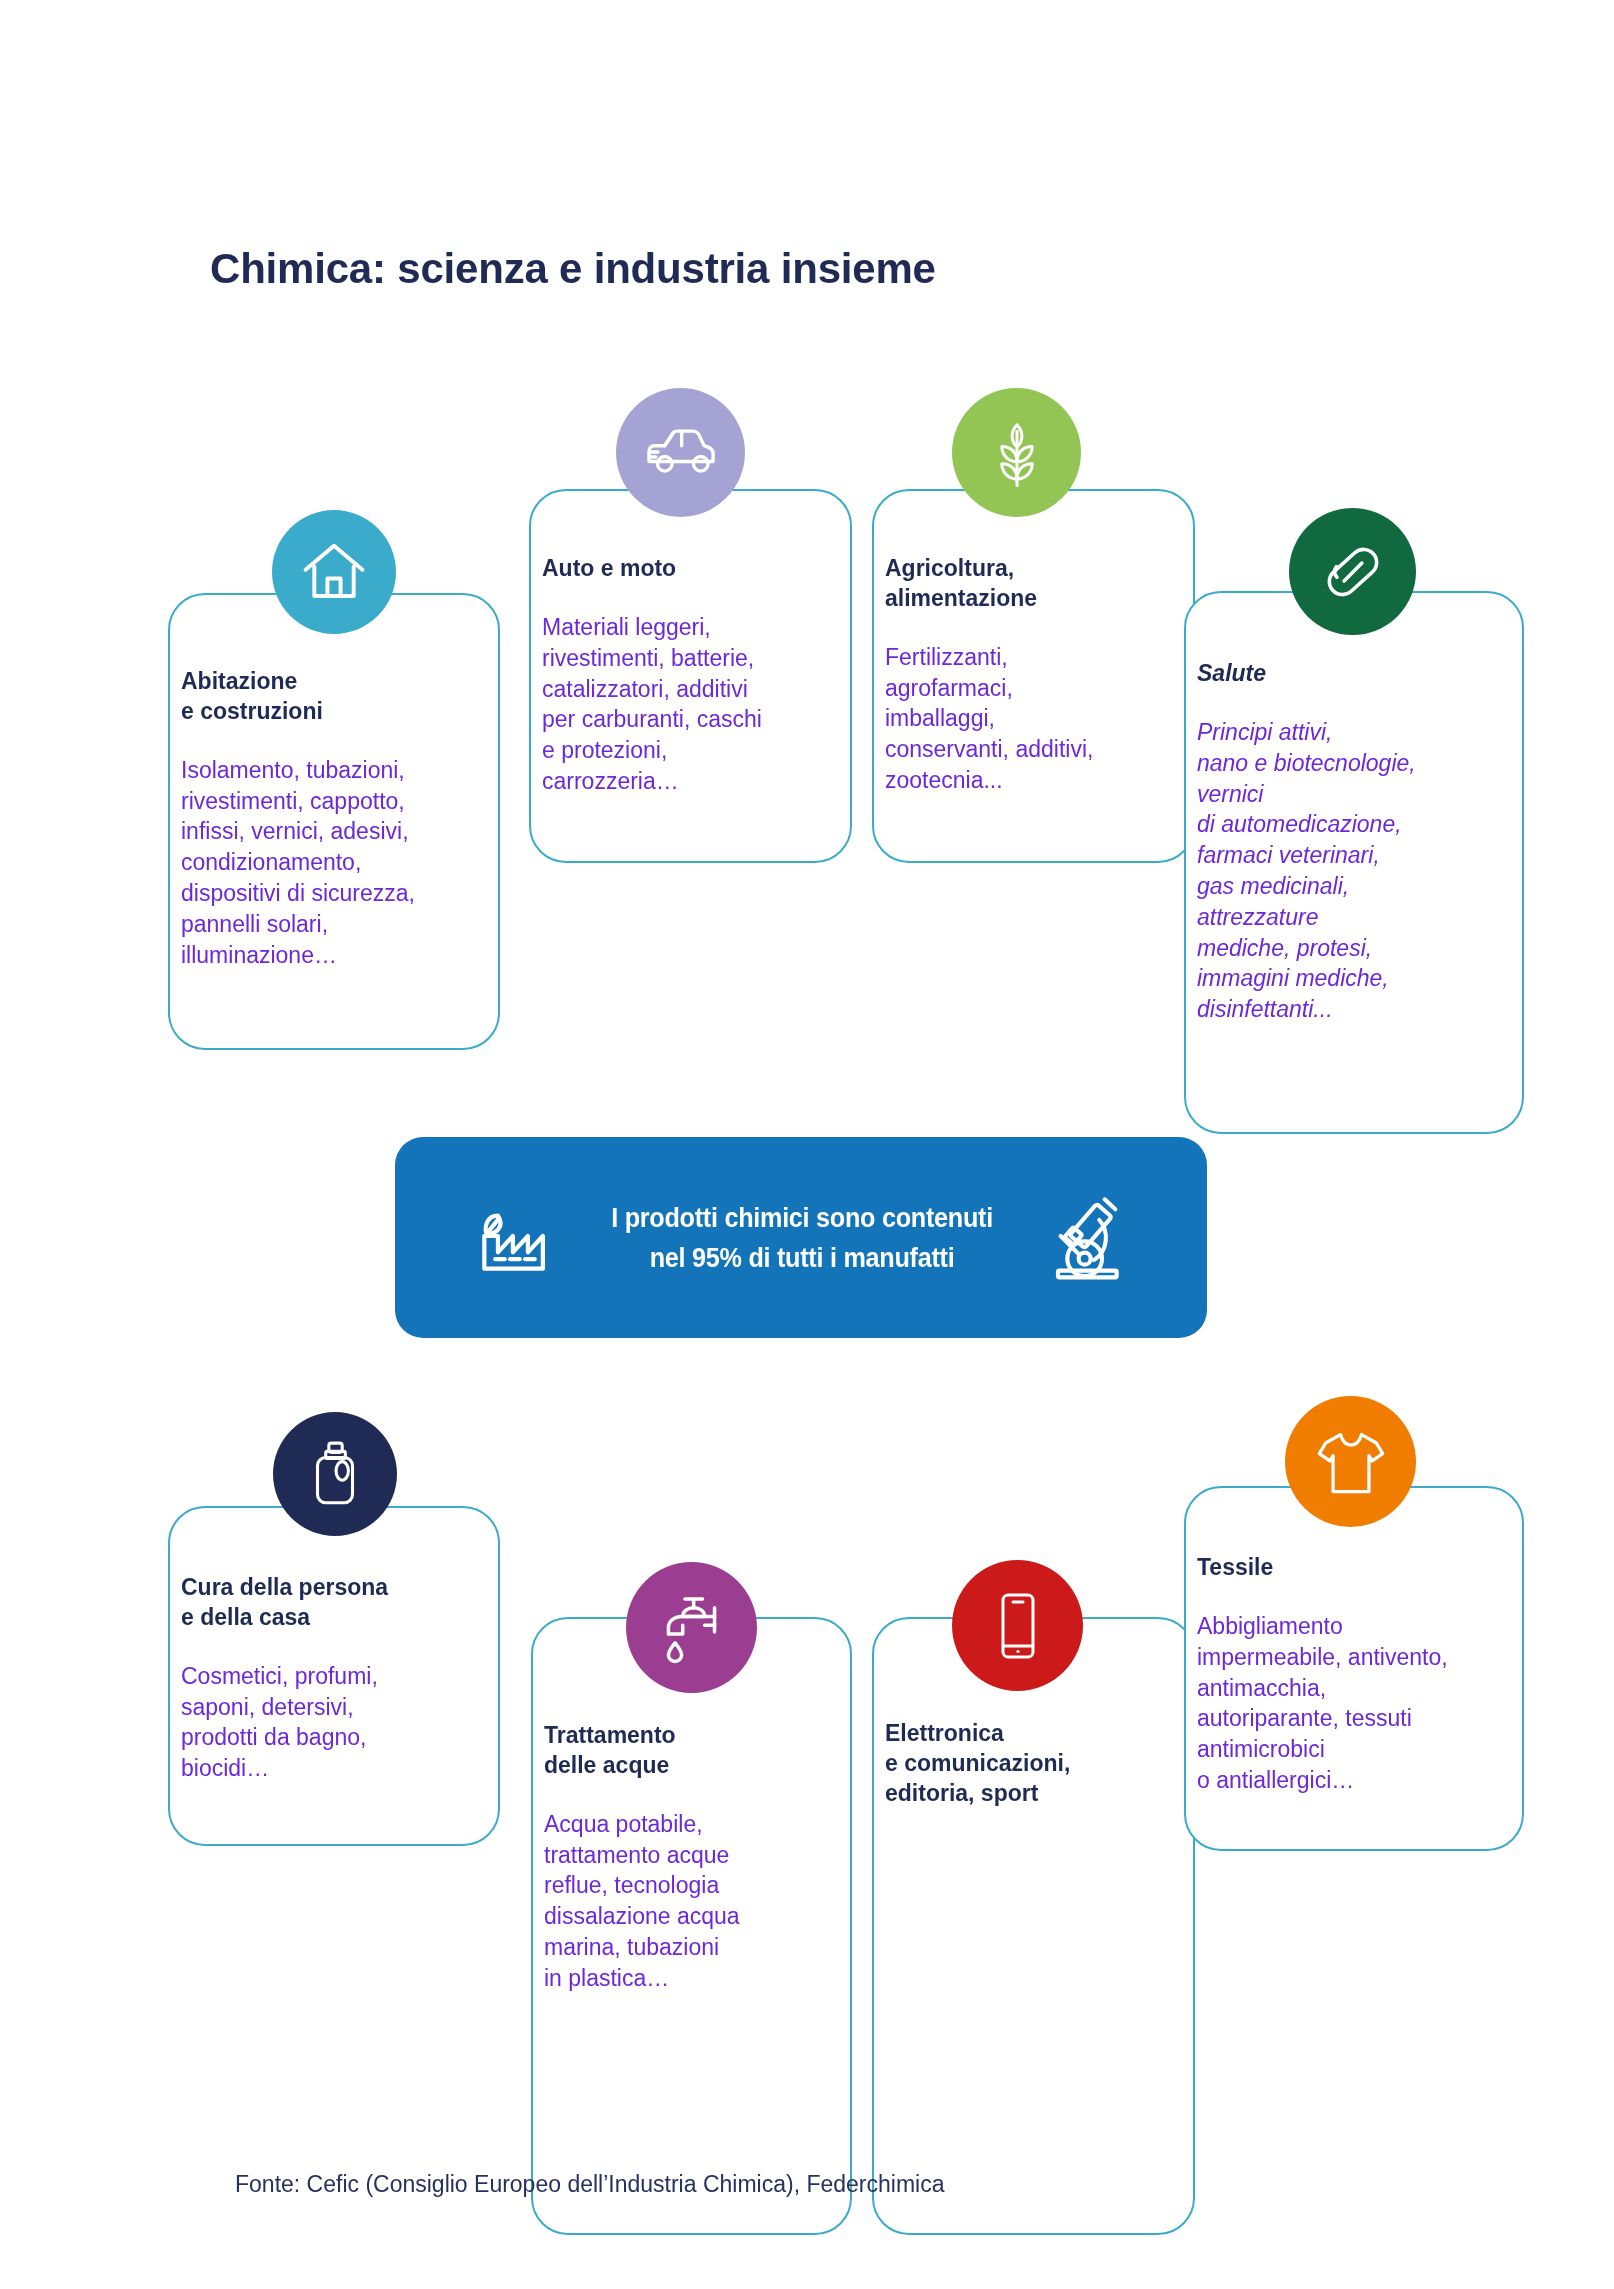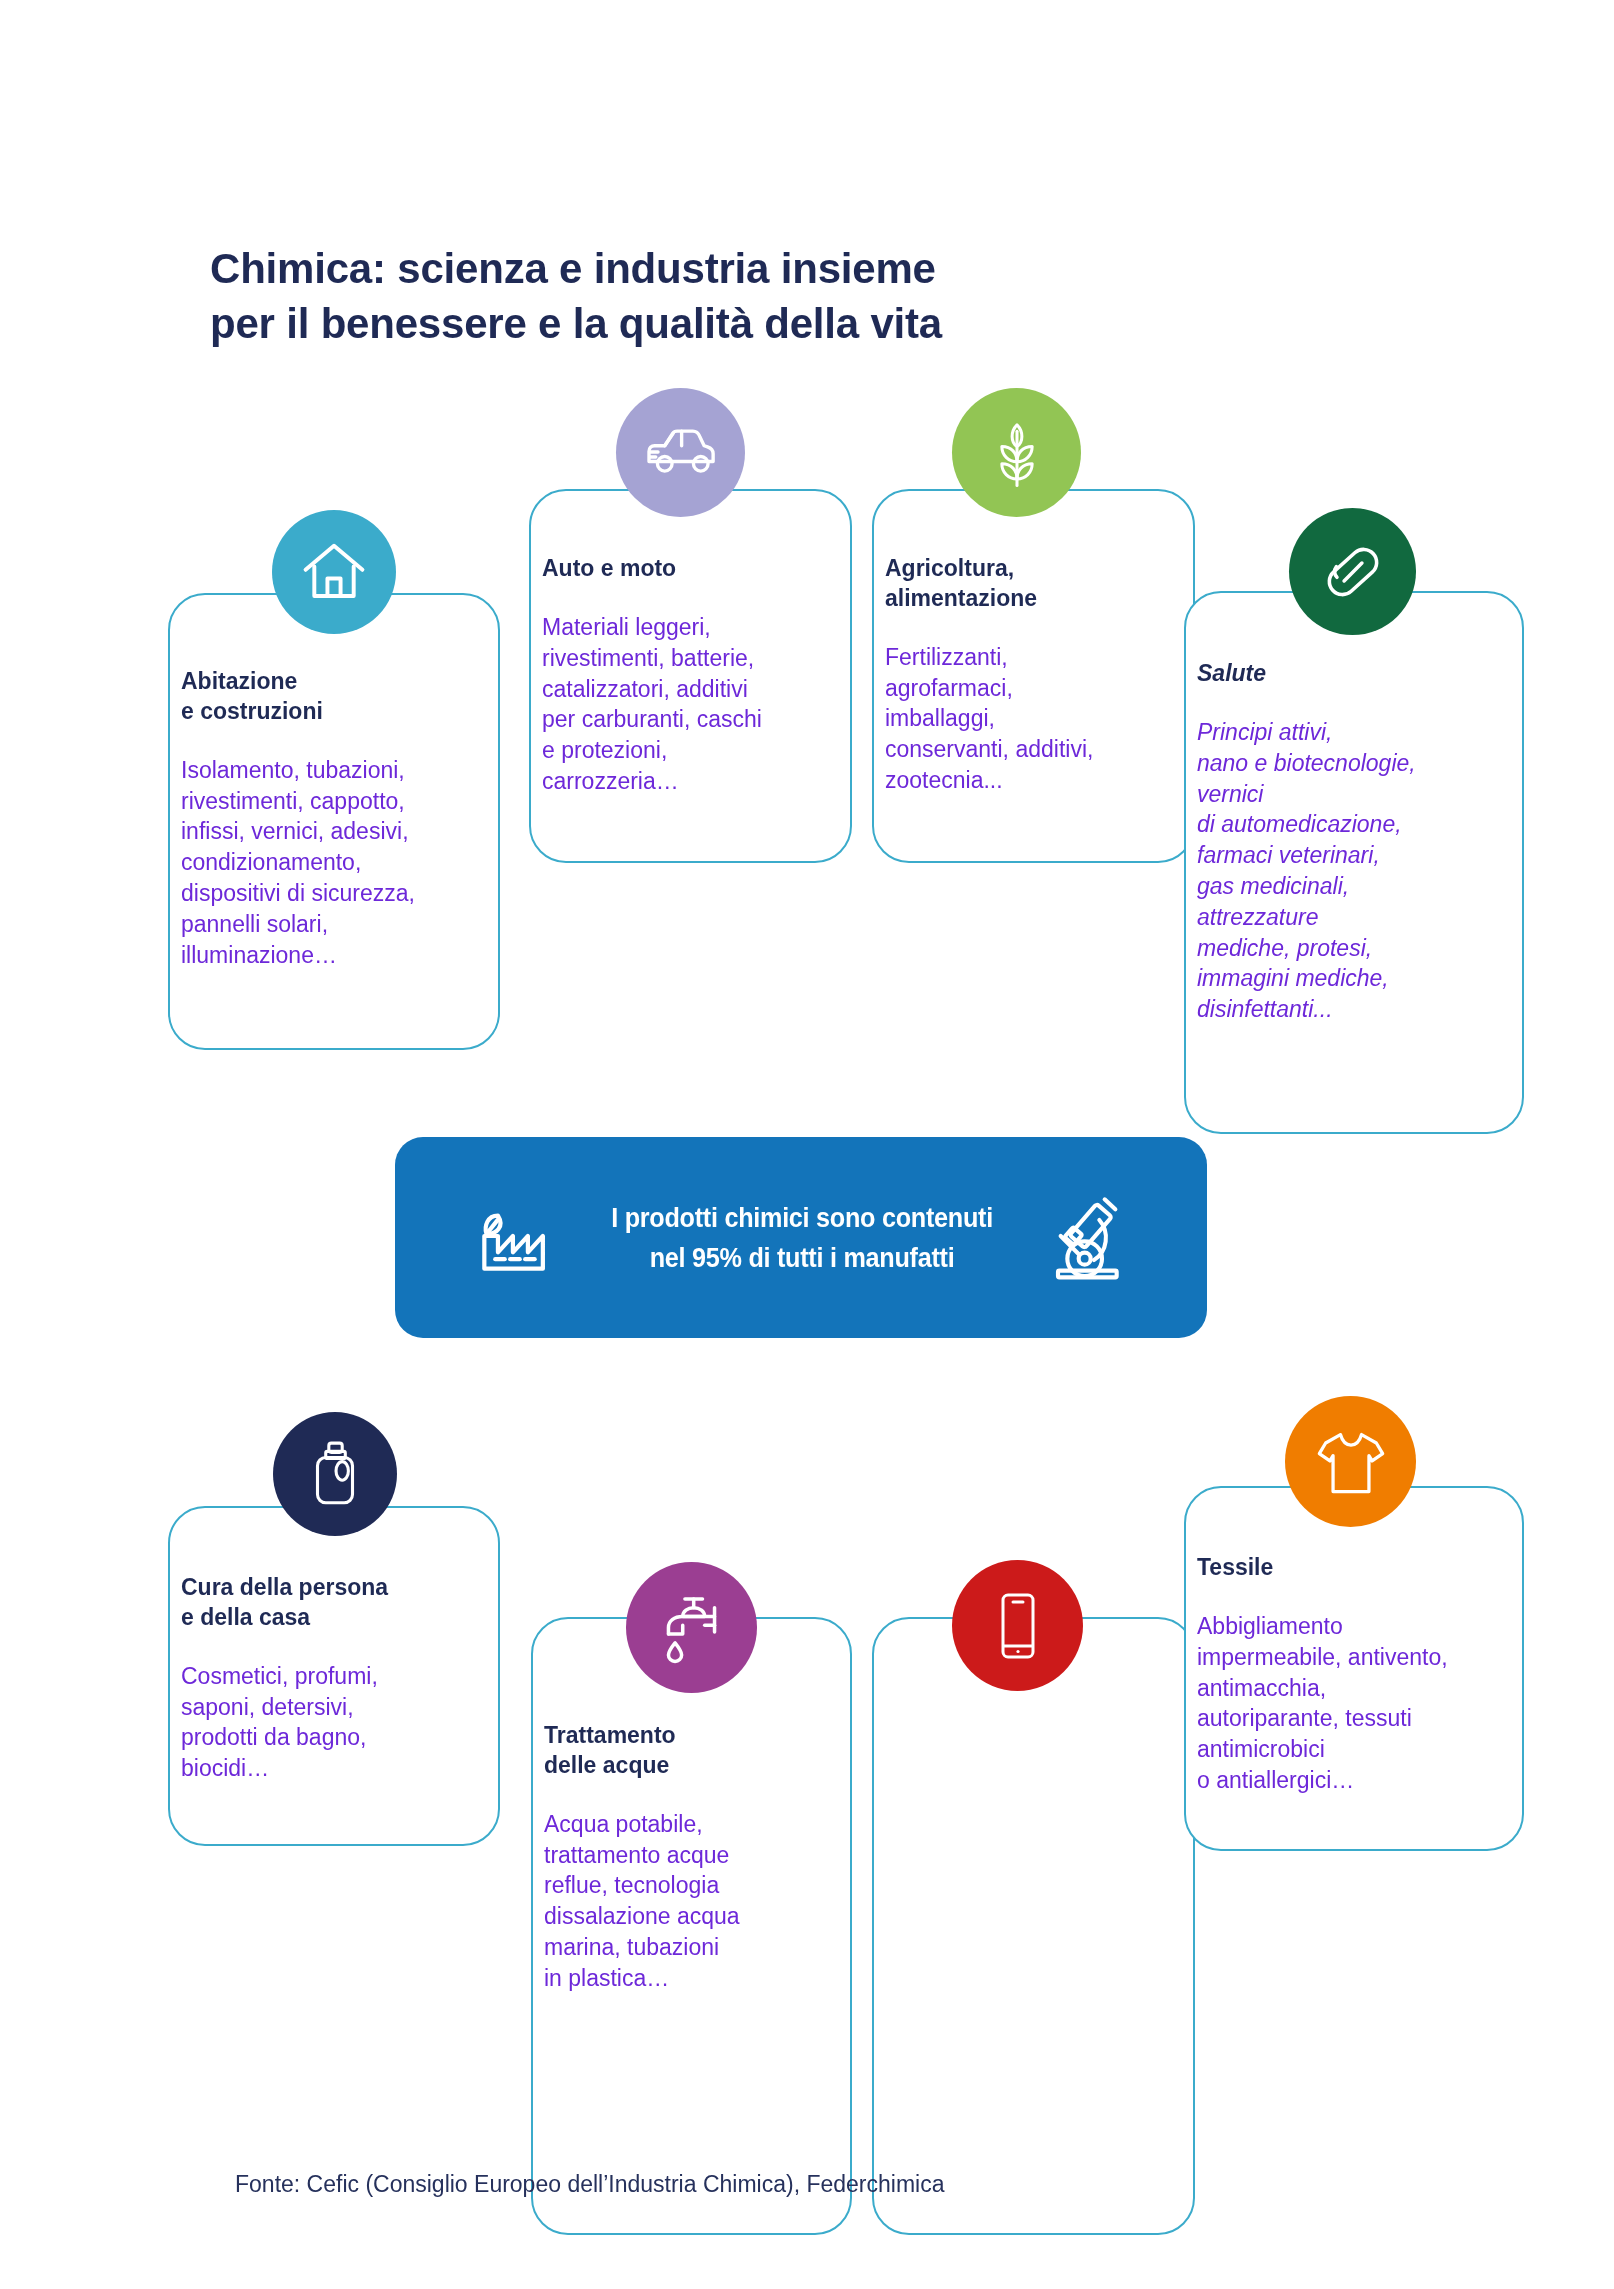--- a/index.html
+++ b/index.html
@@ -113,21 +113,20 @@
     white-space: nowrap;
   }
 </style>
 </head>
 <body>
 
 <div id="page">
 
   <h1 id="title">
     <span class="tline">Chimica: scienza e industria insieme</span>
-    <span class="tline">per il benessere e la qualità della vita</span>
   </h1>
 
   <div class="card" style="left:168px; top:593px; width:332px; height:457px;">
     <div class="card-inner" style="top:72px;">
       <div class="card-title">
           <div>Abitazione</div>
           <div>e costruzioni</div>
         </div>
       <div class="card-body">
           <div>Isolamento, tubazioni,</div>
@@ -300,20 +299,25 @@
       <line x1="57" y1="18" x2="57" y2="40"></line>
       <path d="M15 42 V36 C15 30 20 26 28 26 L57 26"></path>
       <path d="M15 42 H28 V34"></path>
       <line x1="48" y1="34" x2="57" y2="34"></line>
       <path d="M21 50 C17 55 15 58.5 15 61 C15 64.4 17.7 67 21 67 C24.3 67 27 64.4 27 61 C27 58.5 25 55 21 50 Z"></path>
     </svg>
   </div>
 
   <div class="card" style="left:872px; top:1617px; width:323px; height:618px;">
     <div class="card-inner" style="top:100px;">
+      <div class="card-title">
+          <div>Elettronica</div>
+          <div>e comunicazioni,</div>
+          <div>editoria, sport</div>
+        </div>
     </div>
   </div>
   <div class="badge" style="left:952px; top:1560px; width:131px; height:131px; background:#CC1A1A;">
     <svg width="72" height="72" viewBox="0 0 48 72" fill="none" stroke="#ffffff" stroke-width="3" stroke-linejoin="round" stroke-linecap="round" aria-hidden="true">
       <rect x="9" y="5" width="30" height="62" rx="5"></rect>
       <line x1="19" y1="12" x2="29" y2="12"></line>
       <line x1="10" y1="56" x2="38" y2="56"></line>
       <circle cx="24" cy="61.5" r="1.6" fill="#ffffff" stroke="none"></circle>
     </svg>
   </div>

